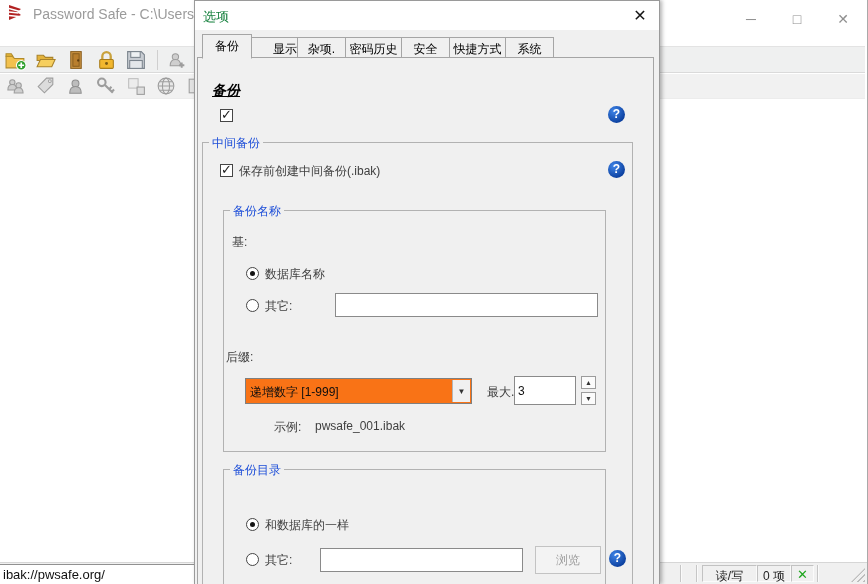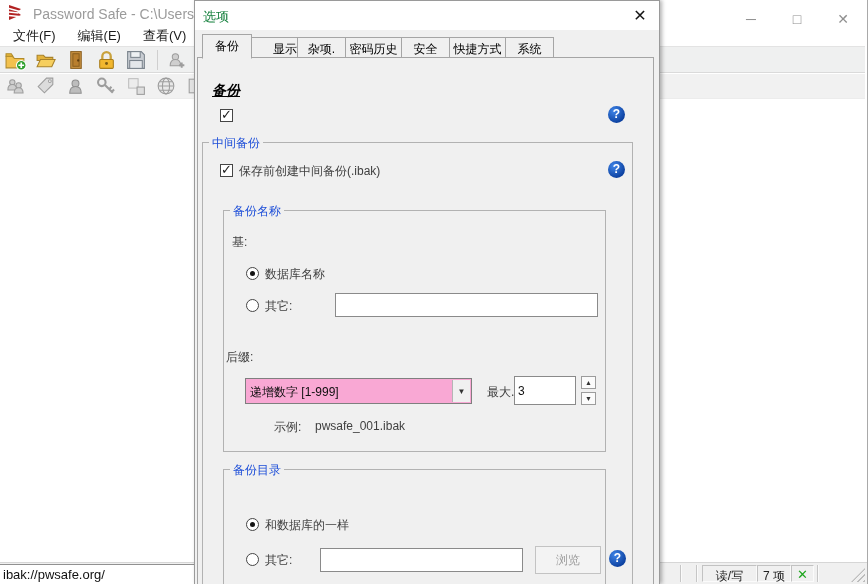--- a/index.html
+++ b/index.html
@@ -62,21 +62,21 @@
   .groupbox{position:absolute;border:1px solid #b2b2b2;box-sizing:border-box;}
   .grouplabel{position:absolute;top:-8px;left:6px;background:#f0f0f0;padding:0 3px;font-size:12px;color:#1d4ed8;white-space:nowrap;}
 
   .cb{position:absolute;width:13px;height:13px;background:#fff;border:1px solid #454545;box-sizing:border-box;}
   .cb.on::after{content:"✓";position:absolute;left:0px;top:-3px;font-size:13px;font-weight:bold;color:#1a1a1a;}
   .rb{position:absolute;width:13px;height:13px;background:#fff;border:1px solid #454545;border-radius:50%;box-sizing:border-box;}
   .rb.on::after{content:"";position:absolute;left:3px;top:3px;width:5px;height:5px;border-radius:50%;background:#141414;}
 
   .txtinput{position:absolute;background:#fff;border:1px solid #8a8a8a;box-sizing:border-box;
             font-size:12px;padding:0 3px;font-family:inherit;color:#111;}
-  .combo{position:absolute;background:#f9a8d4;border:1px solid #7f7f7f;box-sizing:border-box;}
+  .combo{position:absolute;background:#f97316;border:1px solid #7f7f7f;box-sizing:border-box;}
   .combo .cotext{position:absolute;left:4px;top:5px;font-size:12px;color:#0f0f0f;white-space:nowrap;}
   .combo .cobtn{position:absolute;right:1px;top:1px;bottom:1px;width:18px;background:#f0f0f0;
                 border-left:1px solid #b5b5b5;text-align:center;color:#333;font-size:8px;padding-top:7px;box-sizing:border-box;}
   .spinbtn{position:absolute;width:15px;height:13px;background:#fbfbfb;border:1px solid #9c9c9c;
            box-sizing:border-box;font-size:7px;color:#333;text-align:center;line-height:11px;padding:0;font-family:inherit;}
   .btn-disabled{position:absolute;background:#f3f3f3;border:1px solid #c3c3c3;color:#9c9c9c;
                 font-size:12px;text-align:center;box-sizing:border-box;font-family:inherit;}
   .help{position:absolute;width:17px;height:17px;border-radius:50%;
         background:radial-gradient(circle at 35% 30%,#3f85e8,#0b3f9e 75%);
         color:#fff;font-size:12px;font-weight:bold;text-align:center;line-height:17px;}
@@ -92,26 +92,20 @@
       <path d="M1 4.5 L11 7.2 M1 8 L10.5 9 M1 11.5 L11 12.5" stroke="#fff" stroke-width="1.4" fill="none"></path>
     </svg>
     <span class="title-text">Password Safe - C:\Users\A ..</span>
     <div class="win-controls">
       <button class="winctl">─</button>
       <button class="winctl">□</button>
       <button class="winctl">✕</button>
     </div>
   </div>
 
-  <div class="menubar" id="menubar">
-      <div class="menu-item">文件(F)</div>
-      <div class="menu-item">编辑(E)</div>
-      <div class="menu-item">查看(V)</div>
-      <div class="menu-item">管理(</div>
-    </div>
   <div class="toolbar row1" id="toolbar1">
       <span class="tbicon">
         <svg viewBox="0 0 21 21">
           <path d="M1 7 h6 l2 2 h9 v9 H1z" fill="#f2c14e" stroke="#b08a2a"></path>
           <path d="M1 7 V4.5 h5 l1.6 2.5z" fill="#e8b93a" stroke="#b08a2a"></path>
           <circle cx="15.5" cy="15.5" r="4.6" fill="#2fa02f" stroke="#fff"></circle>
           <path d="M15.5 12.8v5.4 M12.8 15.5h5.4" stroke="#fff" stroke-width="1.6"></path>
         </svg>
       </span>
       <span class="tbicon">
@@ -202,21 +196,21 @@
           <rect x="4" y="4" width="13" height="13" fill="#e2e2e2" stroke="#9d9d9d"></rect>
         </svg>
       </span>
     </div>
   <div class="client"></div>
 
   <div class="statusbar">
     <div class="sdiv" style="left:680px"></div>
     <div class="sdiv" style="left:696px"></div>
     <div class="spanel" style="left:702px;width:55px">读/写</div>
-    <div class="spanel" style="left:757px;width:34px">7 项</div>
+    <div class="spanel" style="left:757px;width:34px">0 项</div>
     <div class="spanel" style="left:791px;width:23px"><span class="filter-x">✕</span></div>
     <div class="sdiv" style="left:817px"></div>
     <div class="grip"></div>
   </div>
   <div class="url-box">ibak://pwsafe.org/</div>
 </div>
 
 <div class="dialog">
   <div class="dlg-titlebar">
     <span class="dlg-title">选项</span>

